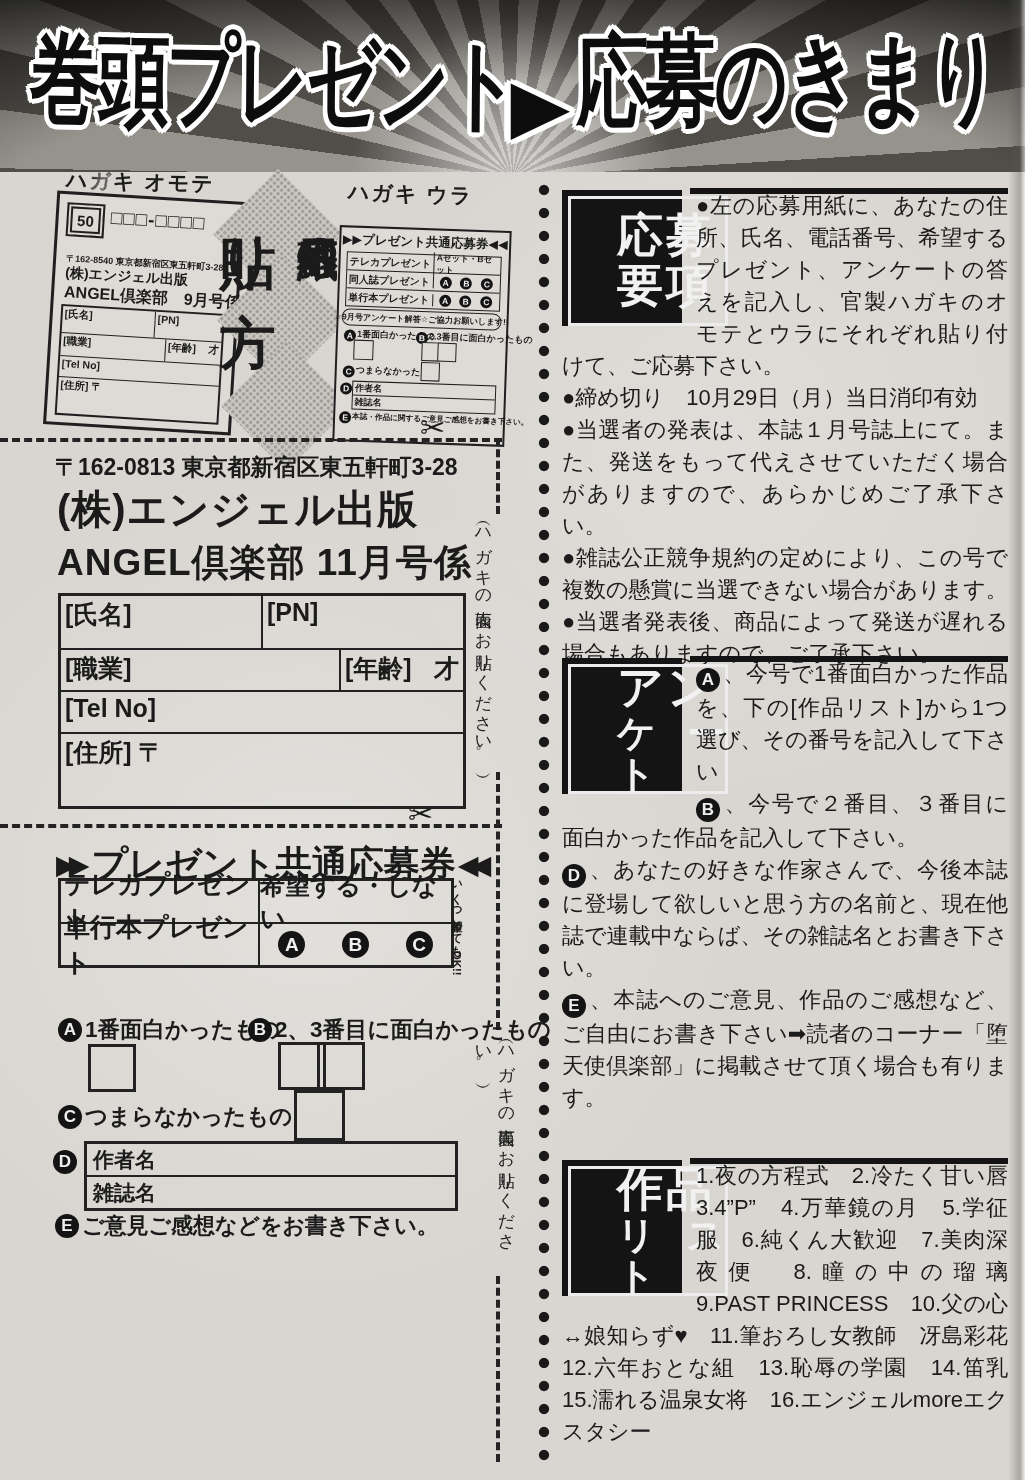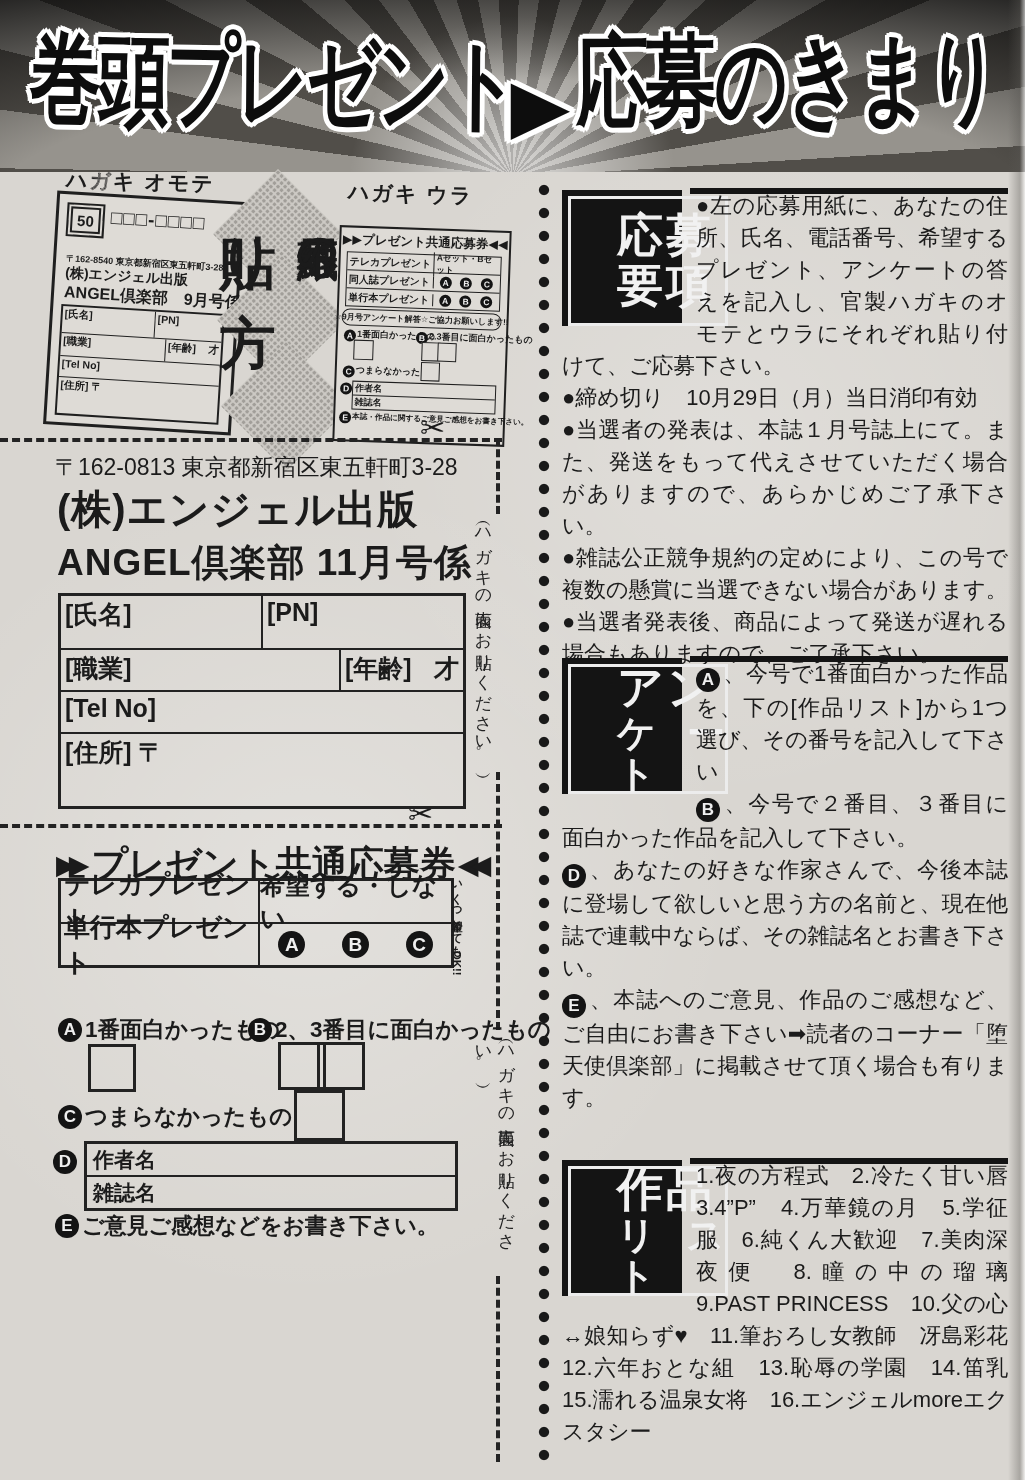--- a/index.html
+++ b/index.html
@@ -66,21 +66,21 @@
   .mb-dtbl .r:first-child{border-top:none;}
   .mb-e{left:4px;top:184px;font-size:7.6px;font-weight:700;white-space:nowrap;}
   
   .vt-wrap{left:210px;top:178px;width:138px;height:272px;}
   .diamond{position:absolute;width:92px;height:92px;transform:rotate(45deg);
     background-color:#ccc9c4;background-image:radial-gradient(circle,#a19e99 1.5px,transparent 2.1px);background-size:5px 5px;}
   .vt-sub{position:absolute;right:2px;top:24px;font-size:41px;font-weight:900;letter-spacing:2px;}
   .vt-main{position:absolute;left:0px;top:12px;font-size:56px;font-weight:900;letter-spacing:6px;}
   .card-label{font-size:21px;font-weight:700;letter-spacing:2px;white-space:nowrap;}
   
-  .addr1{left:55px;top:452px;font-size:23px;font-weight:400;white-space:nowrap;}
+  .addr1{left:55px;top:452px;font-size:23px;font-weight:700;white-space:nowrap;}
   .addr2{left:57px;top:482px;font-size:40px;font-weight:900;white-space:nowrap;letter-spacing:1px;}
   .addr3{left:57px;top:538px;font-size:37px;font-weight:900;white-space:nowrap;letter-spacing:1px;}
   .form{left:58px;top:593px;width:402px;border:3px solid #222;font-weight:700;}
   .form .r{display:flex;border-top:2.5px solid #222;}
   .form .r:first-child{border-top:none;}
   .form .c{padding:2px 4px;font-size:25px;}
   .form .sep{border-left:2.5px solid #222;}
   .sidenote{font-size:17px;letter-spacing:1px;color:#222;}
   
   .coup-head{left:56px;top:840px;display:flex;align-items:center;white-space:nowrap;}

